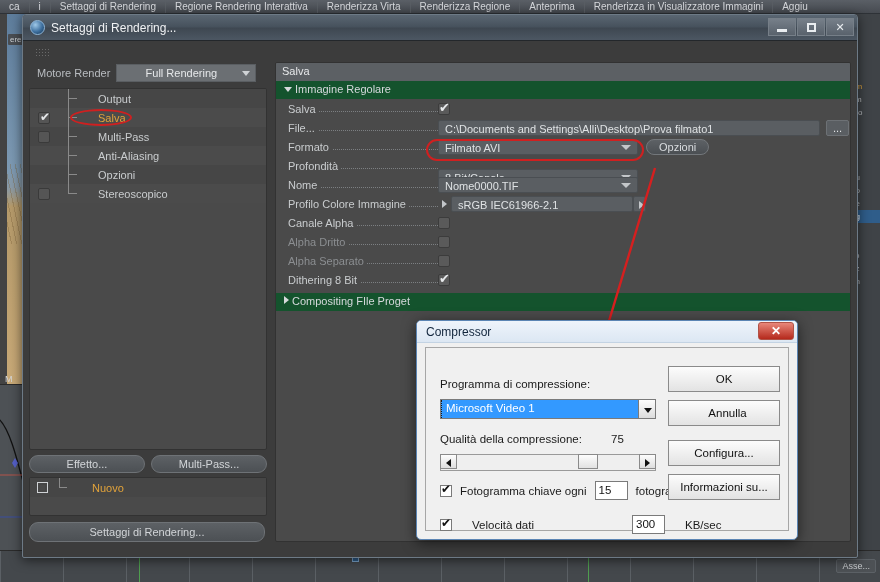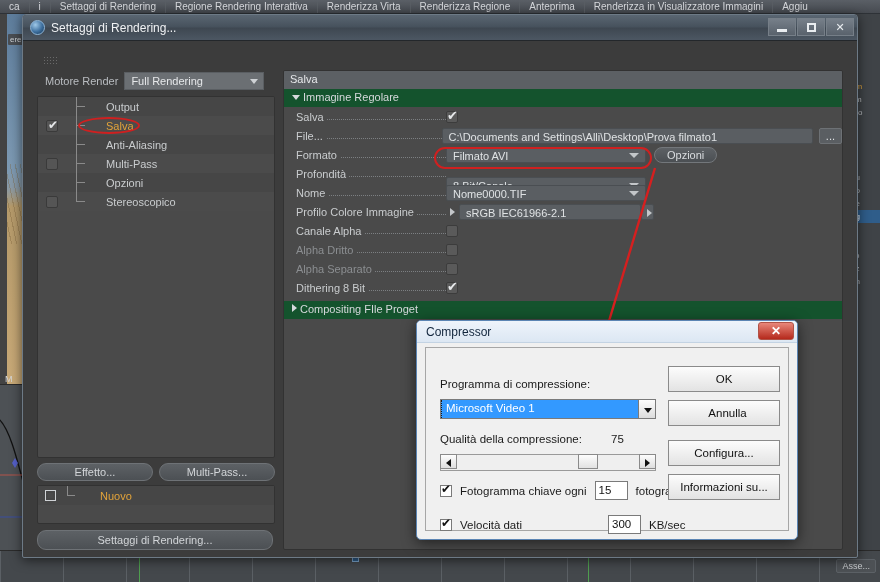--- a/index.html
+++ b/index.html
@@ -90,36 +90,37 @@
   .win-btns { position:absolute; right:3px; top:3px; display:flex; gap:1px; }
   .win-btn {
     width:28px; height:18px; border:1px solid #767f88;
     background: linear-gradient(#767f89, #59626c);
     display:flex; align-items:center; justify-content:center;
     color:#e9edf0; font-size:11px; line-height:1;
   }
   .win-btn .glyph-min { width:10px; height:3px; background:#e9edf0; margin-top:6px; }
   .win-btn .glyph-max { width:9px; height:9px; border:2px solid #e9edf0; }
 
-  .c4d-body { position:absolute; left:0; top:26px; right:0; bottom:0; padding:14px; }
+  .c4d-body { position:absolute; left:0; top:26px; right:0; bottom:0; padding:6px; }
 
   .grip { width:16px; height:9px; margin:1px 0 5px 6px;
     background-image: radial-gradient(#6a6a6a 40%, transparent 41%);
     background-size:3px 3px; }
 
   .panes { display:flex; height:480px; }
 
   
   .left-pane { width:238px; display:flex; flex-direction:column; }
   .engine-row { display:flex; align-items:center; gap:6px; padding:2px 0 6px 8px; }
   .engine-label { font-size:11px; color:#b9bcc0; }
   .dropdown {
     background:#6b6f73; border-radius:0; color:#e6e8ea;
     font-size:11px; padding:2px 16px 2px 6px; position:relative;
     border:1px solid #5a5e62;
+    text-align:center;
   }
   .dropdown .caret {
     position:absolute; right:5px; top:50%; margin-top:-2px;
     width:0; height:0; border-left:4px solid transparent; border-right:4px solid transparent;
     border-top:5px solid #cfd2d5;
   }
   .tree {
     flex:1; background:#4a4a4a; border:1px solid #323232; border-radius:2px;
     overflow:hidden; position:relative;
   }
@@ -391,28 +392,28 @@
                 <span class="tree-branch"></span>
                 <span class="tree-label">Output</span>
               </div>
               <div class="tree-row active">
                 <span class="tree-chk on"></span>
                 <span class="tree-branch"></span>
                 <span class="tree-label">Salva</span>
                 <span class="ellipse-hl" style="left: 40px; top: 1px;"></span>
               </div>
               <div class="tree-row">
+                <span class="tree-chk "></span>
+                <span class="tree-branch"></span>
+                <span class="tree-label">Multi-Pass</span>
+              </div>
+              <div class="tree-row">
                 <span class="tree-chk none"></span>
                 <span class="tree-branch"></span>
                 <span class="tree-label">Anti-Aliasing</span>
-              </div>
-              <div class="tree-row">
-                <span class="tree-chk "></span>
-                <span class="tree-branch"></span>
-                <span class="tree-label">Multi-Pass</span>
               </div>
               <div class="tree-row">
                 <span class="tree-chk none"></span>
                 <span class="tree-branch"></span>
                 <span class="tree-label">Opzioni</span>
               </div>
               <div class="tree-row">
                 <span class="tree-chk "></span>
                 <span class="tree-branch last"></span>
                 <span class="tree-label">Stereoscopico</span>
@@ -528,21 +529,21 @@
         <div class="sarrow r"></div>
       </div>
 
       <div style="position:absolute;left:14px;top:133px;display:flex;align-items:center;gap:8px;">
         <span class="cmp-chk on"></span>
         <span class="cmp-label">Fotogramma chiave ogni</span>
         <span class="cmp-input" style="width:33px">15</span>
         <span class="cmp-label">fotogrammi</span>
       </div>
 
-      <div style="position:absolute;left:14px;top:167px;display:flex;align-items:center;gap:8px;">
+      <div style="position:absolute;left:14px;top:167px;display:flex;align-items:center;gap:20px;">
         <span class="cmp-chk on"></span>
         <span class="cmp-label" style="width:140px">Velocità dati</span>
         <span class="cmp-input" style="width:33px">300</span>
         <span class="cmp-label">KB/sec</span>
       </div>
 
       <div class="cmp-btn" style="top:18px; right:8px;">OK</div>
       <div class="cmp-btn" style="top:52px; right:8px;padding-left:7px;">Annulla</div>
       <div class="cmp-btn" style="top:92px; right:8px;">Configura...</div>
       <div class="cmp-btn" style="top:126px; right:8px;">Informazioni su...</div>

